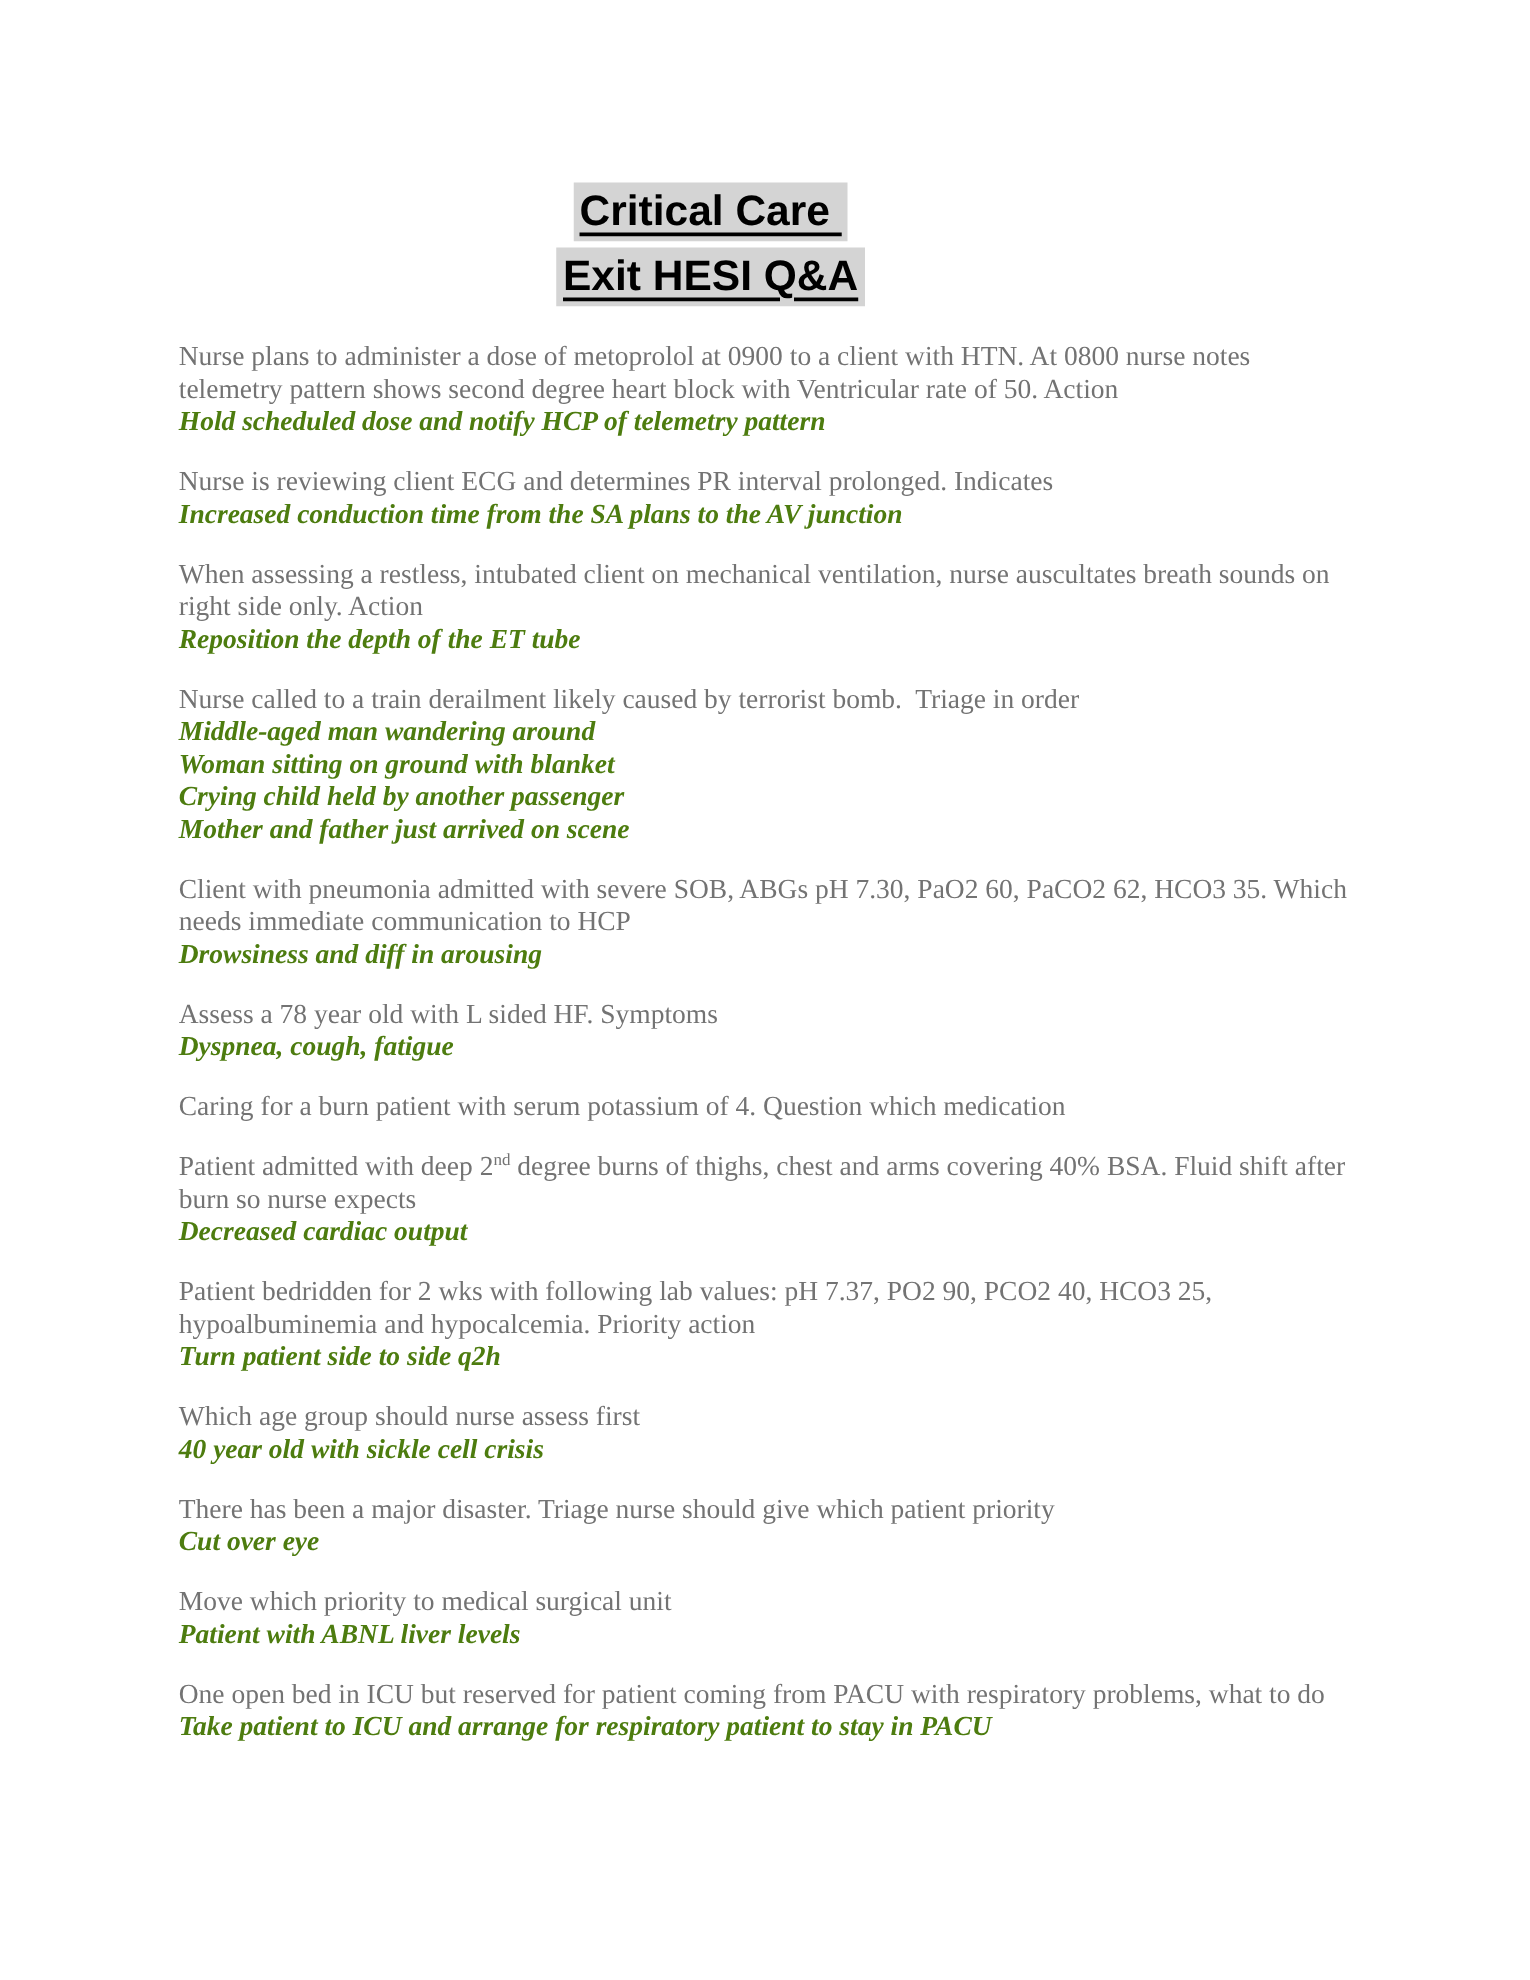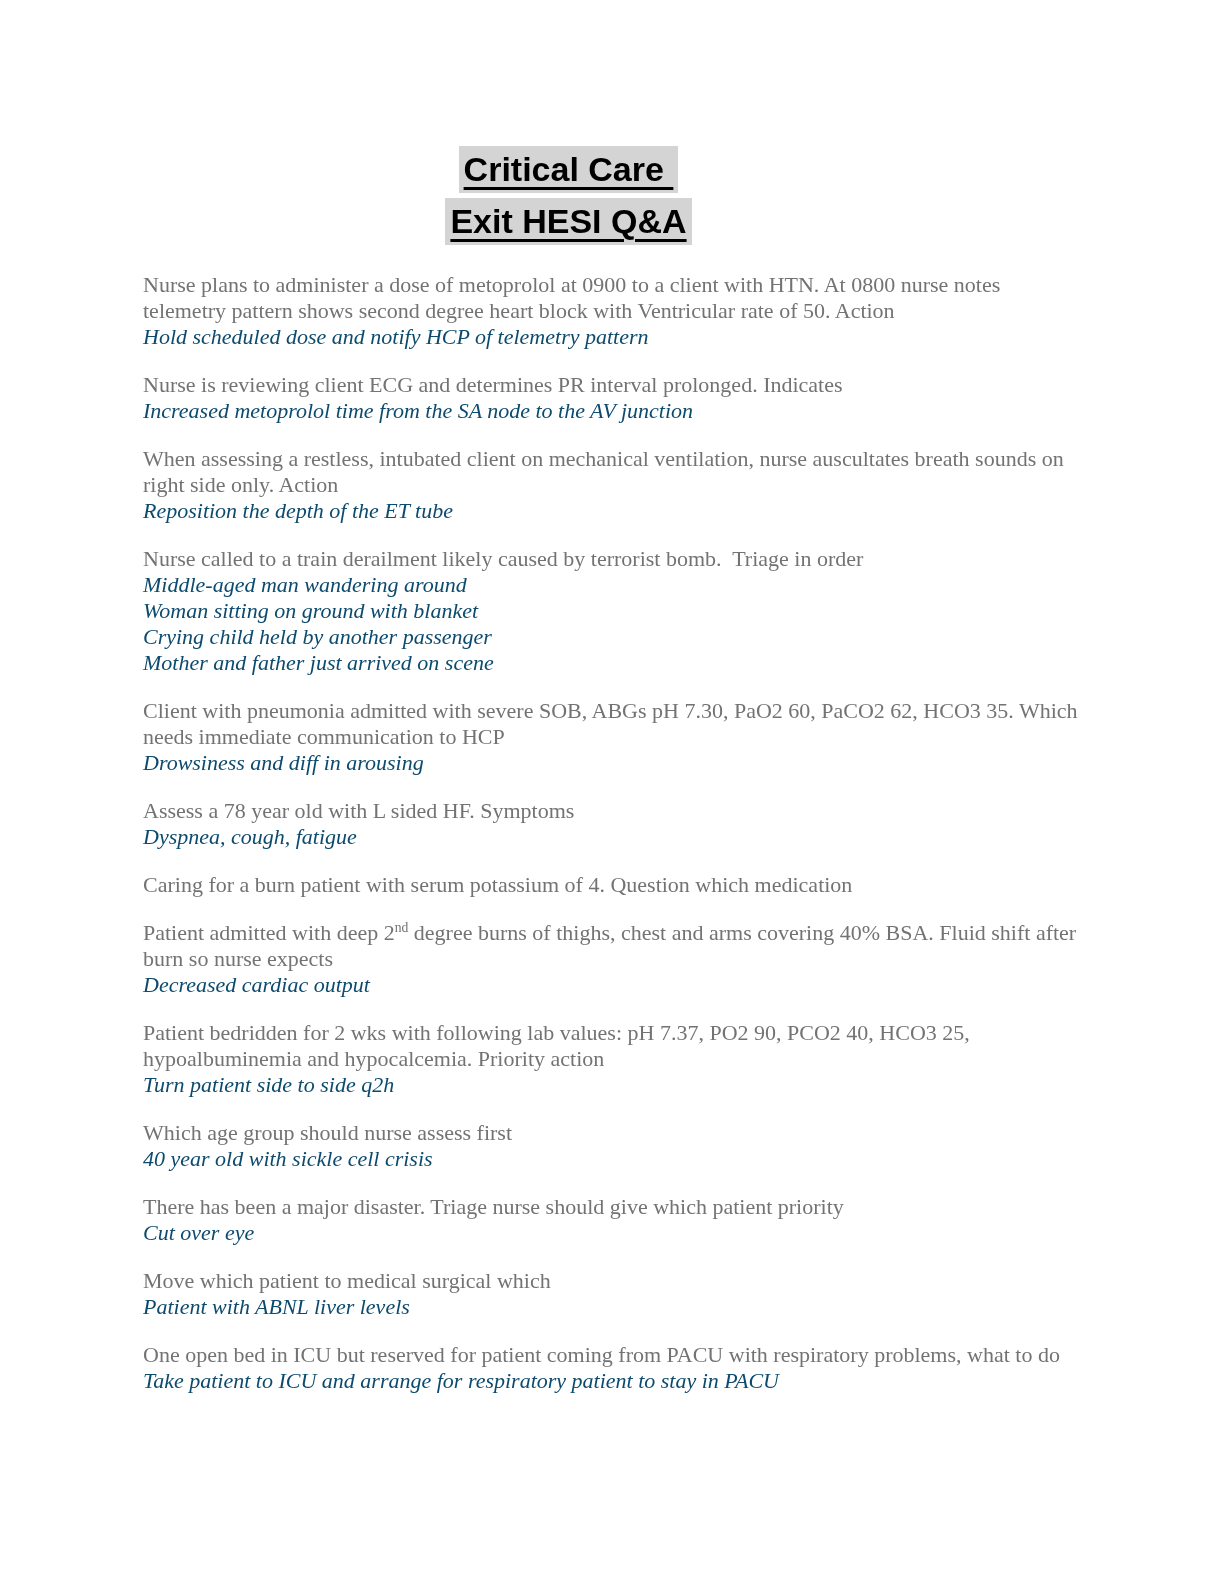--- a/index.html
+++ b/index.html
@@ -49,23 +49,23 @@
   }
   .question sup {
     font-size: 0.62em;
     line-height: 0;
     vertical-align: super;
     text-align: center;
   }
   .answer {
     font-size: 22px;
     line-height: 26px;
-    font-weight: normal;
+    font-weight: bold;
     font-style: italic;
-    color: #0c4a6e;
+    color: #4d7c0f;
     white-space: pre-wrap;
   }
 </style>
 </head>
 <body>
 
 <div class="page">
 
   <div class="title-block">
     <div class="title-line"><span class="title-hl">Critical Care </span></div>
@@ -74,21 +74,21 @@
 
   <div class="qa-list">
 
     <div class="qa-block">
       <div class="question">Nurse plans to administer a dose of metoprolol at 0900 to a client with HTN. At 0800 nurse notes telemetry pattern shows second degree heart block with Ventricular rate of 50. Action</div>
       <div class="answer">Hold scheduled dose and notify HCP of telemetry pattern</div>
     </div>
 
     <div class="qa-block">
       <div class="question">Nurse is reviewing client ECG and determines PR interval prolonged. Indicates</div>
-      <div class="answer">Increased metoprolol time from the SA node to the AV junction</div>
+      <div class="answer">Increased conduction time from the SA plans to the AV junction</div>
     </div>
 
     <div class="qa-block">
       <div class="question">When assessing a restless, intubated client on mechanical ventilation, nurse auscultates breath sounds on right side only. Action</div>
       <div class="answer">Reposition the depth of the ET tube</div>
     </div>
 
     <div class="qa-block">
       <div class="question">Nurse called to a train derailment likely caused by terrorist bomb.  Triage in order</div>
       <div class="answer">Middle-aged man wandering around</div>
@@ -125,21 +125,21 @@
       <div class="question">Which age group should nurse assess first</div>
       <div class="answer">40 year old with sickle cell crisis</div>
     </div>
 
     <div class="qa-block">
       <div class="question">There has been a major disaster. Triage nurse should give which patient priority</div>
       <div class="answer">Cut over eye</div>
     </div>
 
     <div class="qa-block">
-      <div class="question">Move which patient to medical surgical which</div>
+      <div class="question">Move which priority to medical surgical unit</div>
       <div class="answer">Patient with ABNL liver levels</div>
     </div>
 
     <div class="qa-block">
       <div class="question">One open bed in ICU but reserved for patient coming from PACU with respiratory problems, what to do</div>
       <div class="answer">Take patient to ICU and arrange for respiratory patient to stay in PACU</div>
     </div>
 
   </div>
 </div>

